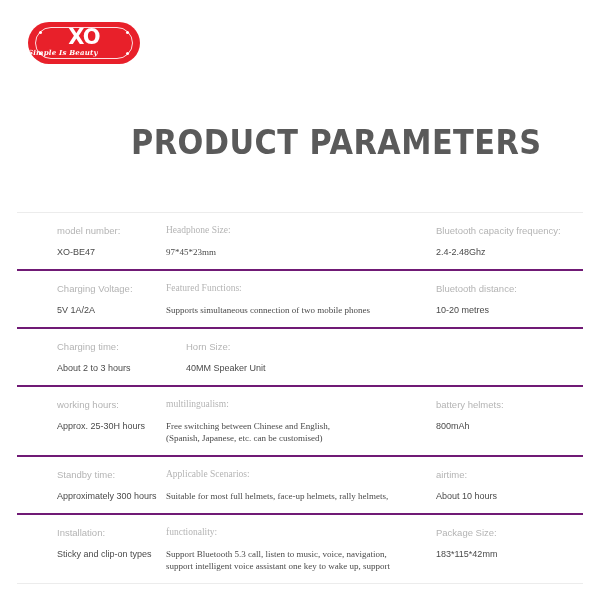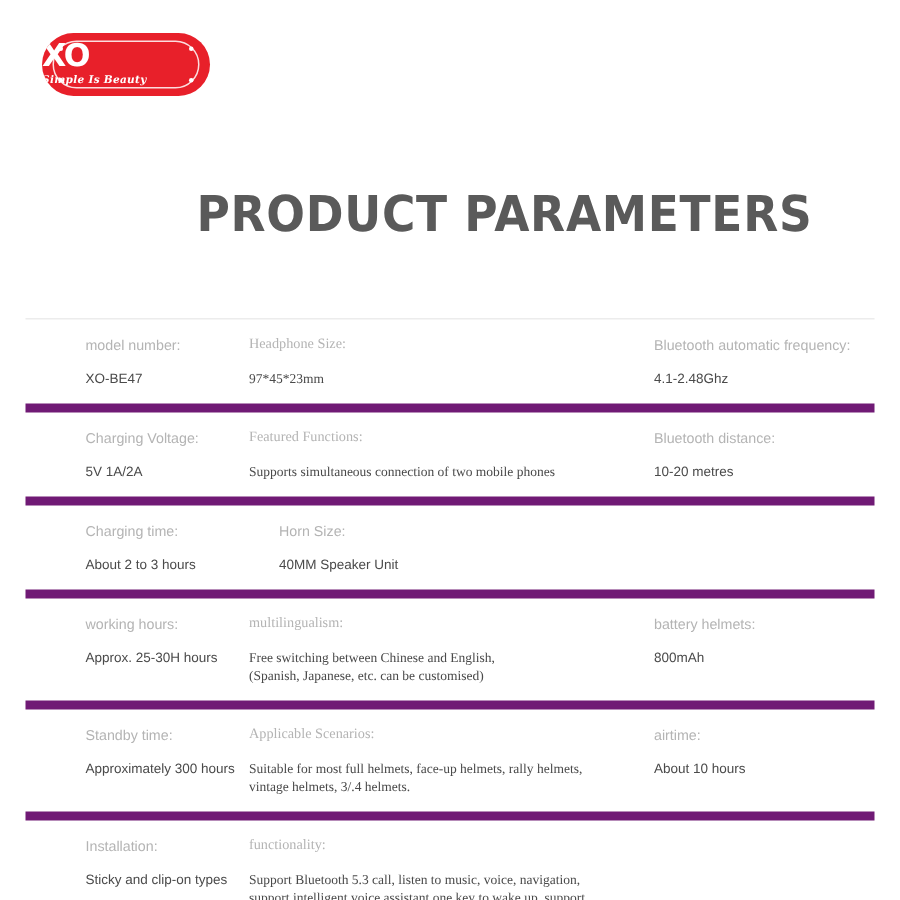--- a/index.html
+++ b/index.html
@@ -54,20 +54,21 @@
   .logo-dot.tl { left: 11px; top: 9px; }
   .logo-dot.tr { right: 11px; top: 9px; }
   .logo-dot.bl { left: 11px; bottom: 9px; }
   .logo-dot.br { right: 11px; bottom: 9px; }
 
   .logo-xo {
     position: absolute;
     left: 0;
     right: 0;
     top: 5px;
+    text-align: center;
     font-family: "DejaVu Sans", sans-serif;
     font-weight: bold;
     font-size: 21px;
     letter-spacing: -1px;
     color: #ffffff;
     line-height: 21px;
   }
   .logo-tagline {
     position: absolute;
     left: 0;
@@ -100,21 +101,21 @@
 
   
   .spec-table {
     position: absolute;
     left: 17px;
     top: 212px;
     width: 566px;
   }
   .spec-row {
     position: relative;
-    border-bottom: 6px solid #701a75;
+    border-bottom: 2px solid #701a75;
     box-sizing: border-box;
     display: flex;
     padding: 11px 0 11px 0;
   }
   .spec-row:first-child {
     border-top: 1px solid #ececec;
   }
   .spec-row:last-child {
     border-bottom: 1px solid #ececec;
   }
@@ -168,23 +169,23 @@
           <span class="vline">XO-BE47</span>
         </div>
       </div>
       <div class="spec-cell c2">
         <div class="spec-label">Headphone Size:</div>
         <div class="spec-value">
           <span class="vline">97*45*23mm</span>
         </div>
       </div>
       <div class="spec-cell c3">
-        <div class="spec-label">Bluetooth automatic frequency:</div>
-        <div class="spec-value">
-          <span class="vline">4.1-2.48Ghz</span>
+        <div class="spec-label">Bluetooth capacity frequency:</div>
+        <div class="spec-value">
+          <span class="vline">2.4-2.48Ghz</span>
         </div>
       </div>
     </div>
     <div class="spec-row">
       <div class="spec-cell c1">
         <div class="spec-label">Charging Voltage:</div>
         <div class="spec-value">
           <span class="vline">5V 1A/2A</span>
         </div>
       </div>
@@ -240,21 +241,20 @@
       <div class="spec-cell c1">
         <div class="spec-label">Standby time:</div>
         <div class="spec-value">
           <span class="vline">Approximately 300 hours</span>
         </div>
       </div>
       <div class="spec-cell c2">
         <div class="spec-label">Applicable Scenarios:</div>
         <div class="spec-value">
           <span class="vline">Suitable for most full helmets, face-up helmets, rally helmets,</span>
-          <span class="vline">vintage helmets, 3/.4 helmets.</span>
         </div>
       </div>
       <div class="spec-cell c3">
         <div class="spec-label">airtime:</div>
         <div class="spec-value">
           <span class="vline">About 10 hours</span>
         </div>
       </div>
     </div>
     <div class="spec-row">
@@ -264,14 +264,20 @@
           <span class="vline">Sticky and clip-on types</span>
         </div>
       </div>
       <div class="spec-cell c2">
         <div class="spec-label">functionality:</div>
         <div class="spec-value">
           <span class="vline">Support Bluetooth 5.3 call, listen to music, voice, navigation,</span>
           <span class="vline">support intelligent voice assistant one key to wake up, support</span>
         </div>
       </div>
+      <div class="spec-cell c3">
+        <div class="spec-label">Package Size:</div>
+        <div class="spec-value">
+          <span class="vline">183*115*42mm</span>
+        </div>
+      </div>
     </div>
   </div>
 
 </body></html>

